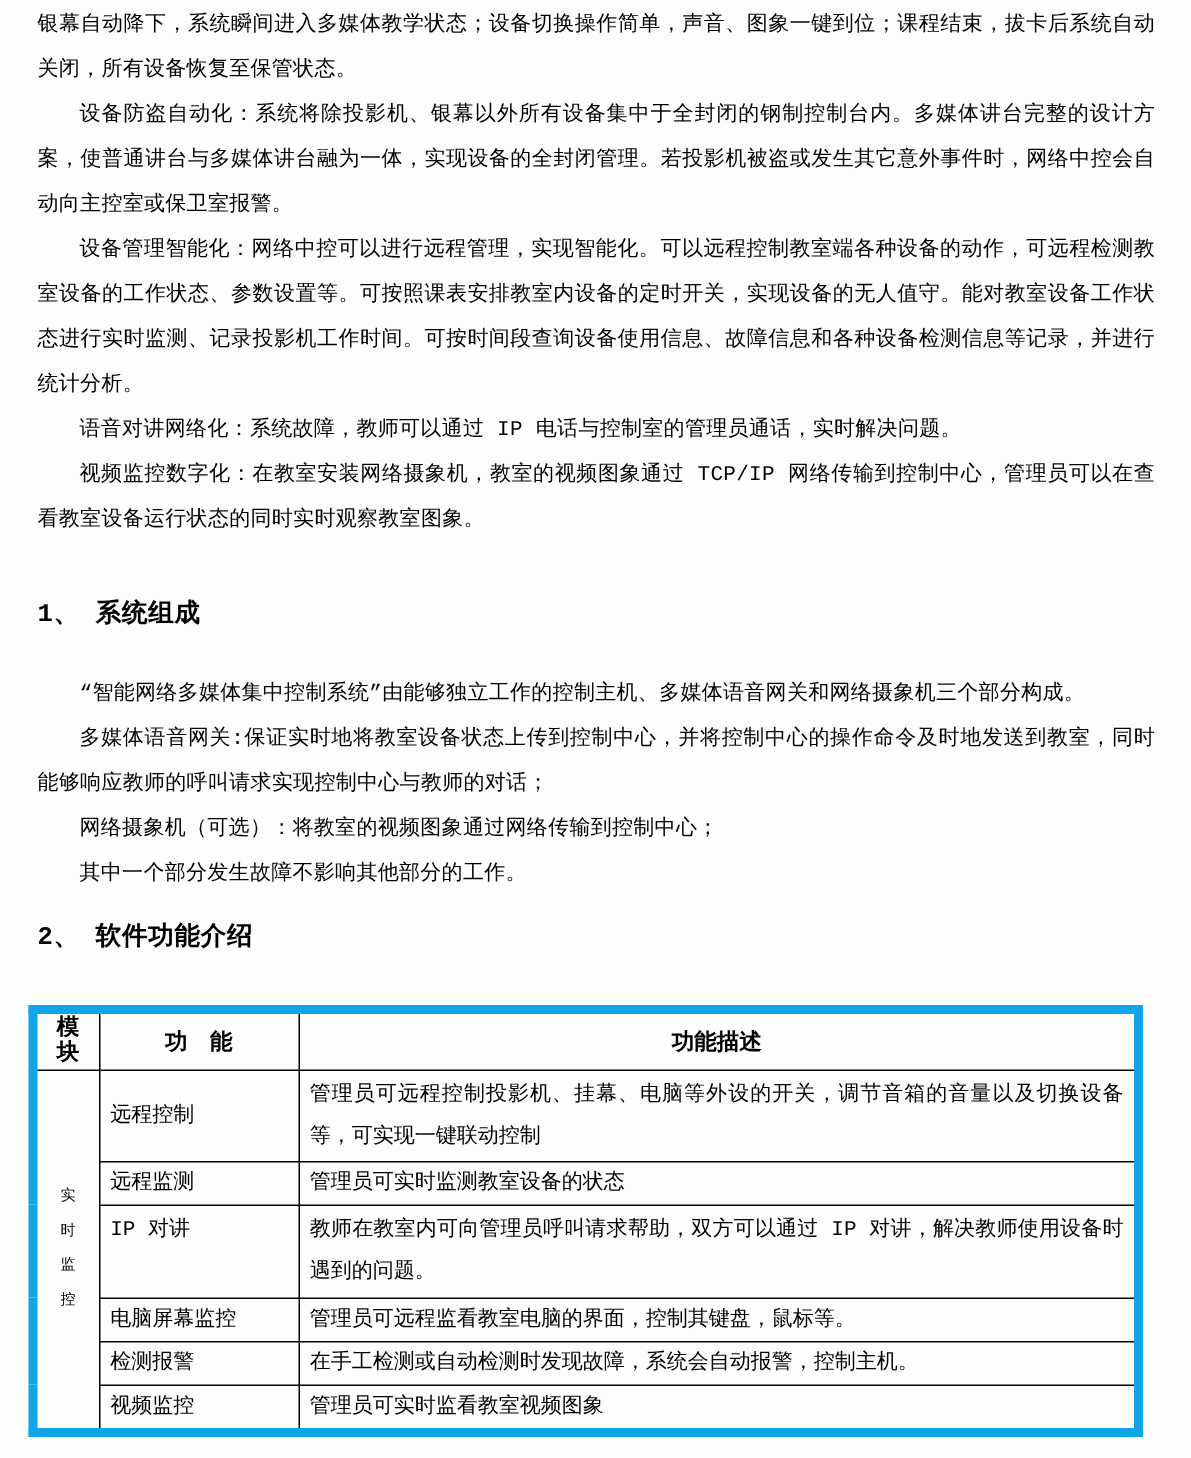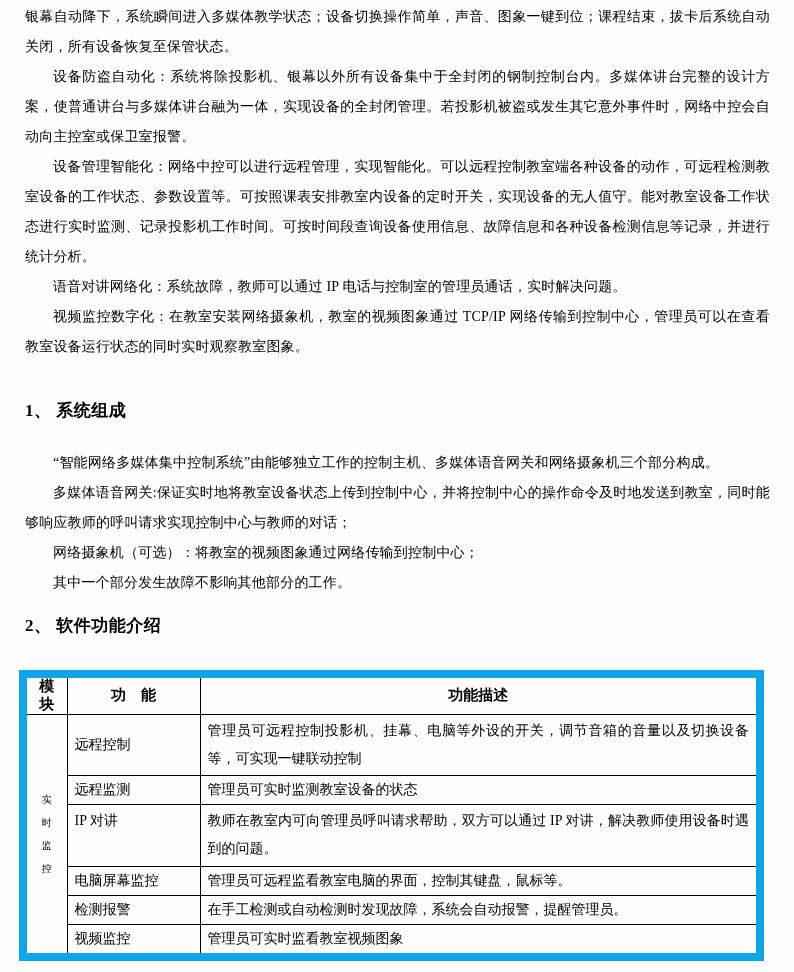--- a/index.html
+++ b/index.html
@@ -2,21 +2,21 @@
 <html><head>
 <meta charset="utf-8">
 <style>
   html, body { margin: 0; padding: 0; }
   .page {
     position: relative;
     width: 794px;
     height: 972px;
     background: #fdfdfd;
     color: #000;
-    font-family: Liberation Serif, serif;
+    font-family: Liberation Mono, monospace;
     overflow: hidden;
     box-sizing: border-box;
   }
   .content {
     padding: 2px 24px 0 25px;
   }
   p.para {
     margin: 0;
     font-size: 14px;
     line-height: 30px;
@@ -30,21 +30,21 @@
     line-height: 26px;
     font-weight: bold;
     letter-spacing: 0.5px;
   }
   h2.sec2 { margin: 15px 0 0 0; }
   table.ftable {
     border-collapse: collapse;
     table-layout: fixed;
     width: 737px;
     margin: 31px 0 0 -6px;
-    border: 8px solid #0ea5e9;
+    border: 6px solid #0ea5e9;
     font-size: 14px;
   }
   .ftable th, .ftable td {
     border: 1px solid #000;
     padding: 2px 7px;
     vertical-align: middle;
     overflow: hidden;
   }
   .ftable th {
     font-weight: bold;
@@ -128,21 +128,21 @@
         <tr class="rh-3">
           <td class="fn vt lh28">IP 对讲</td>
           <td class="desc lh28">教师在教室内可向管理员呼叫请求帮助，双方可以通过 IP 对讲，解决教师使用设备时遇到的问题。</td>
         </tr>
         <tr class="rh-4">
           <td class="fn">电脑屏幕监控</td>
           <td class="desc">管理员可远程监看教室电脑的界面，控制其键盘，鼠标等。</td>
         </tr>
         <tr class="rh-5">
           <td class="fn">检测报警</td>
-          <td class="desc">在手工检测或自动检测时发现故障，系统会自动报警，提醒管理员。</td>
+          <td class="desc">在手工检测或自动检测时发现故障，系统会自动报警，控制主机。</td>
         </tr>
         <tr class="rh-6">
           <td class="fn">视频监控</td>
           <td class="desc">管理员可实时监看教室视频图象</td>
         </tr>
       </tbody>
     </table>
 
   </div>
 </div>

